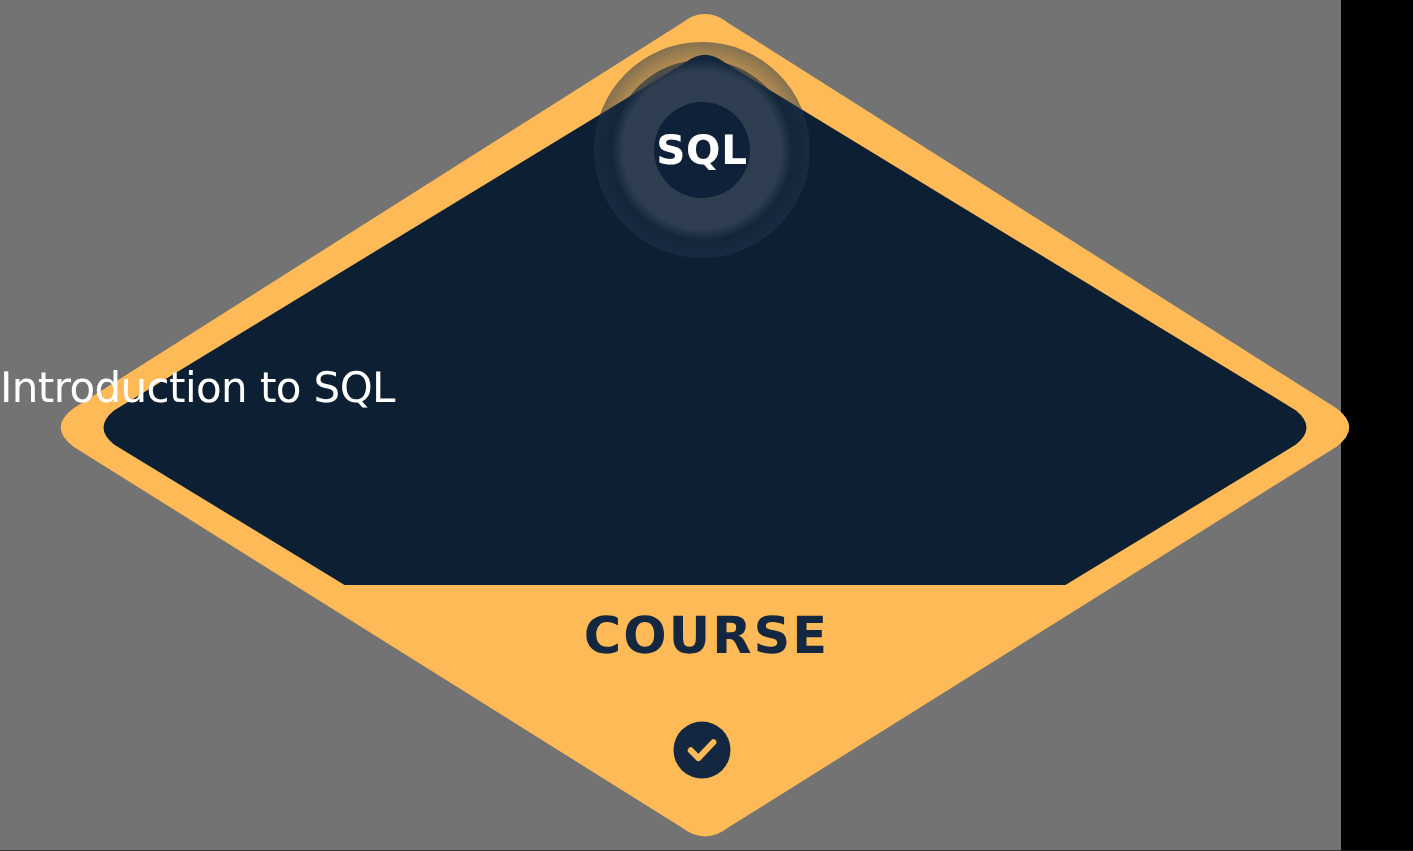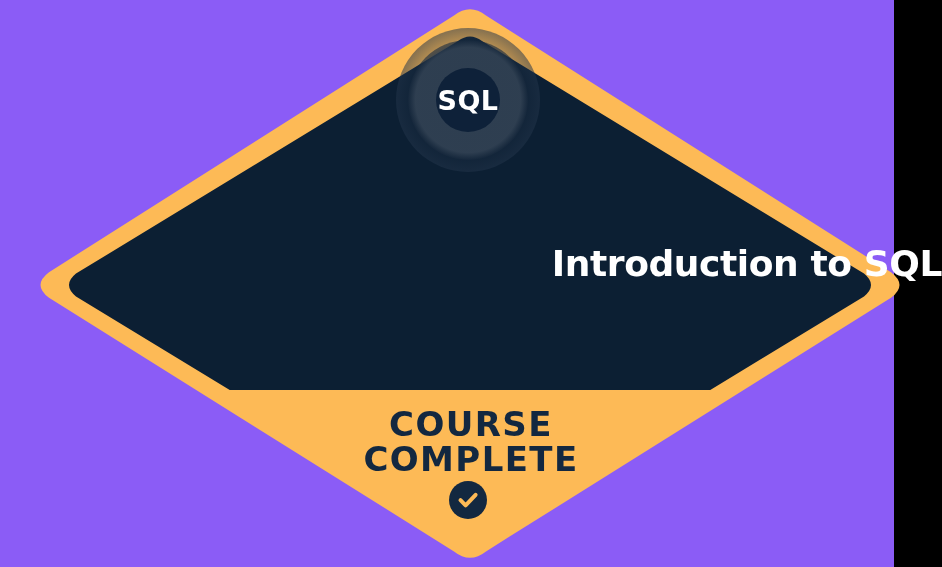--- a/index.html
+++ b/index.html
@@ -11,21 +11,21 @@
     width: 942px;
     height: 567px;
     overflow: hidden;
     font-family: "DejaVu Sans", sans-serif;
   }
 
   #badge-stage {
     position: relative;
     width: 894px;
     height: 567px;
-    background: #8b5cf6;
+    background: #737373;
   }
 
   #badge-svg {
     position: absolute;
     left: 0;
     top: 0;
     width: 942px;
     height: 567px;
     display: block;
   }
@@ -81,25 +81,25 @@
     letter-spacing: 0.5px;
     line-height: 1;
   }
 
   
   #course-title {
     position: absolute;
     left: 0;
     top: 243px;
     width: 942px;
-    text-align: right;
+    text-align: left;
     color: #FFFFFF;
     font-family: "DejaVu Sans", sans-serif;
-    font-size: 36px;
-    font-weight: bold;
+    font-size: 28px;
+    font-weight: normal;
     letter-spacing: -0.4px;
     line-height: 1.15;
   }
 
   
   #completion-block {
     position: absolute;
     left: 0;
     top: 407px;
     width: 942px;
@@ -177,21 +177,20 @@
     <div id="sql-medallion">
       <div id="sql-ring-outer"></div>
       <div id="sql-ring-inner"></div>
       <div id="sql-label">SQL</div>
     </div>
 
     <div id="course-title">Introduction to SQL</div>
 
     <div id="completion-block">
       <div class="completion-line">COURSE</div>
-      <div class="completion-line">COMPLETE</div>
     </div>
 
     <div id="check-badge">
       <svg viewBox="0 0 38 38">
         <path d="M 11.5 19.2 L 16.6 24.4 L 26.6 13.8" fill="none" stroke="#FDBA56" stroke-width="4" stroke-linecap="round" stroke-linejoin="round"></path>
       </svg>
     </div>
 
   </div>
 </div>

